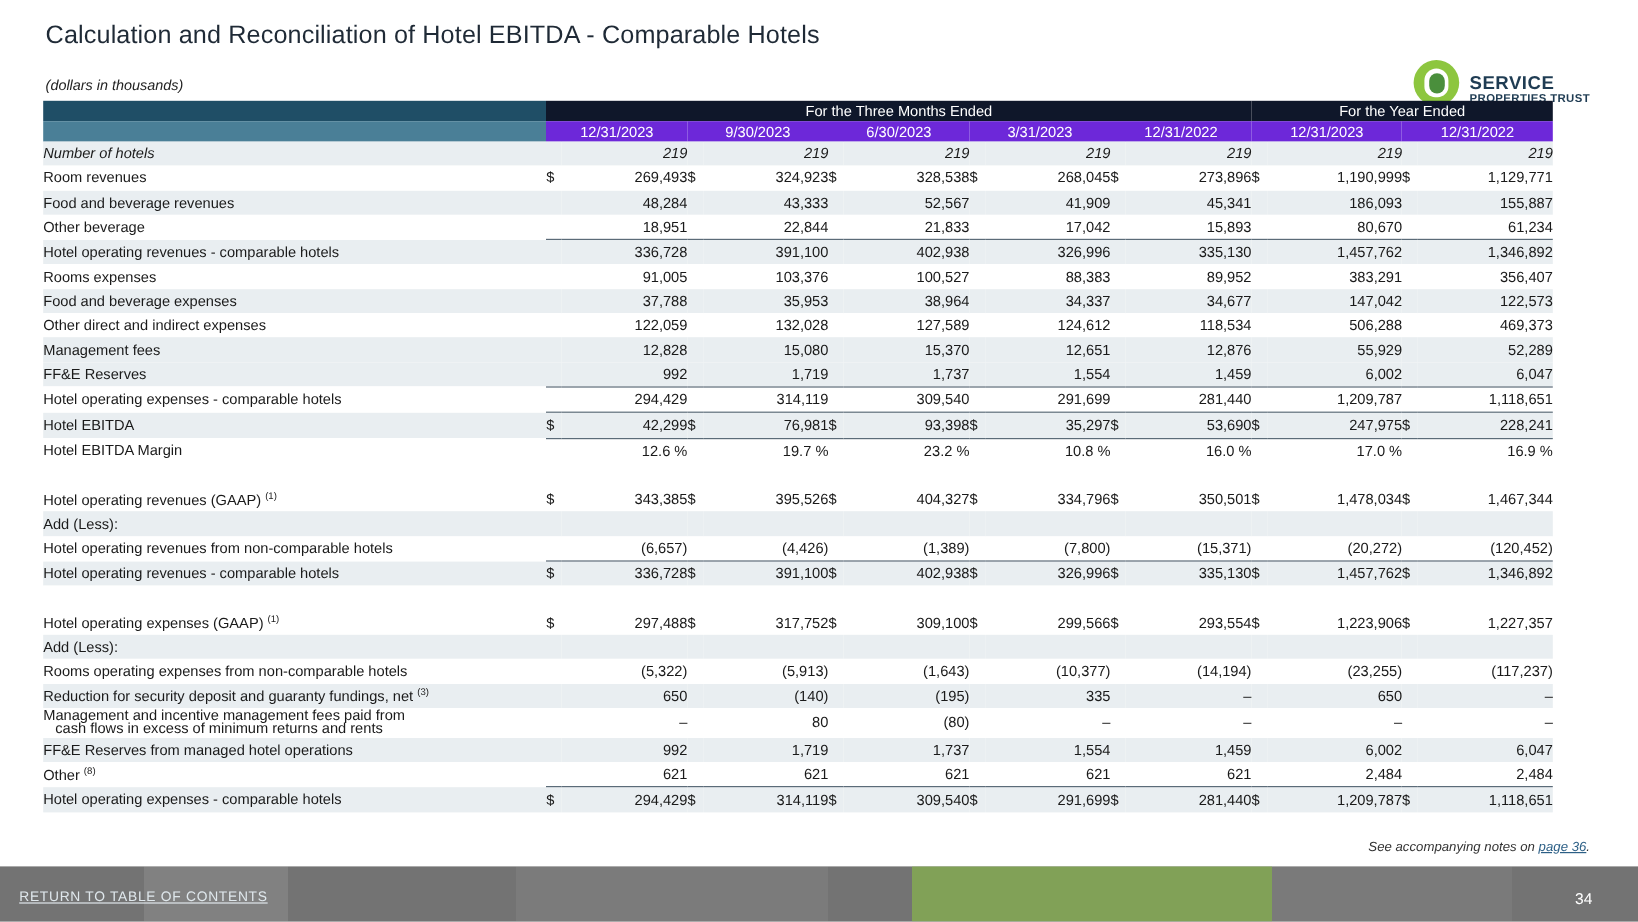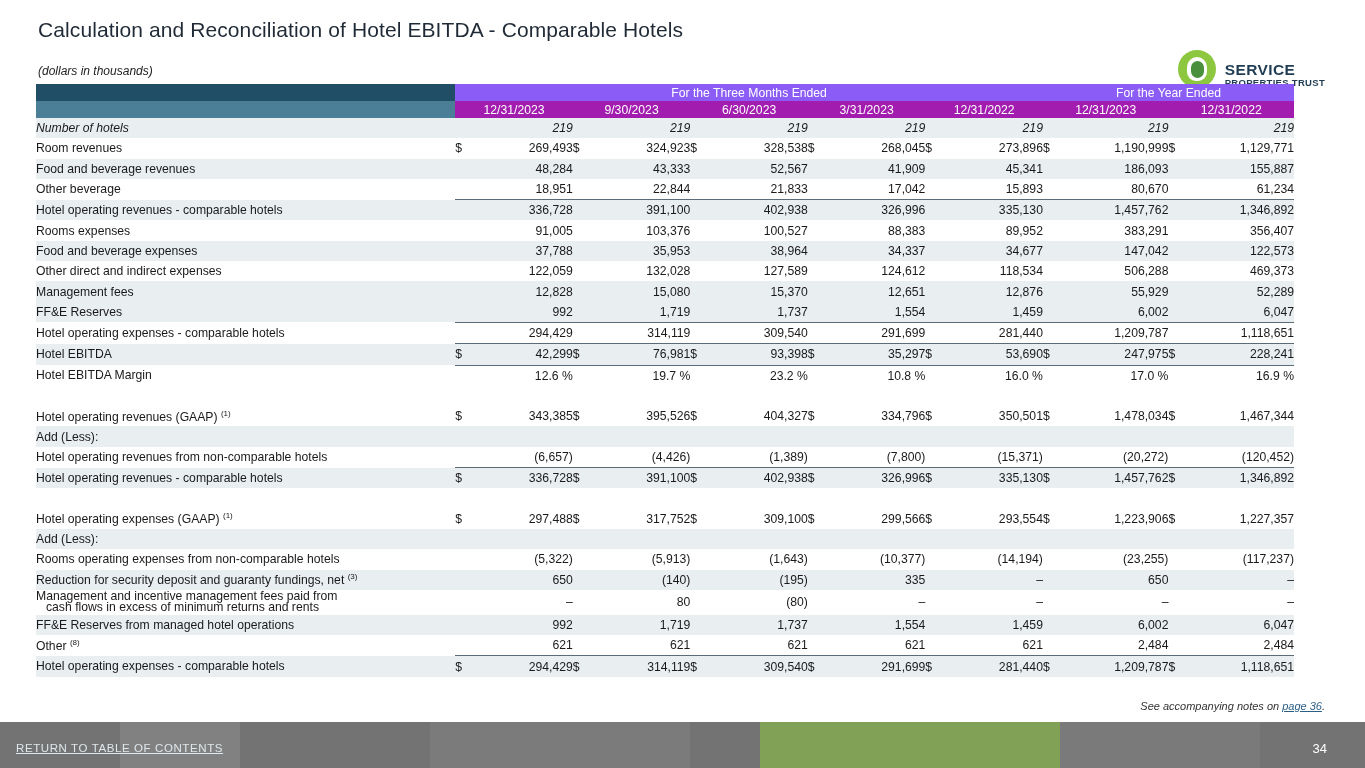--- a/index.html
+++ b/index.html
@@ -47,27 +47,27 @@
   }
 
   
   table.fin{
     position:absolute;left:36px;top:84px;
     width:1258px;border-collapse:collapse;
     font-size:12.2px;
   }
   table.fin td,table.fin th{padding:0;}
   .hdr-band td{
-    background:#8b5cf6;color:#ffffff;
+    background:#0f172a;color:#ffffff;
     font-size:12.2px;text-align:center;
     height:17px;font-weight:400;
   }
   .hdr-band td.blank{background:#1f4e66;}
   .hdr-sub td{
-    background:#a21caf;color:#ffffff;
+    background:#6d28d9;color:#ffffff;
     font-size:12.2px;text-align:center;height:17px;font-weight:400;
   }
   .hdr-sub td.blank{background:#4a7f97;}
 
   tbody tr{height:20.3px;}
   tbody td{height:20.3px;vertical-align:middle;}
   td.lbl{padding-left:6px;text-align:left;white-space:nowrap;}
   td.cur{width:13px;text-align:left;padding-left:4px;}
   td.num{text-align:right;padding-right:7px;white-space:nowrap;}
   td.pct{text-align:right;padding-right:7px;white-space:nowrap;}

